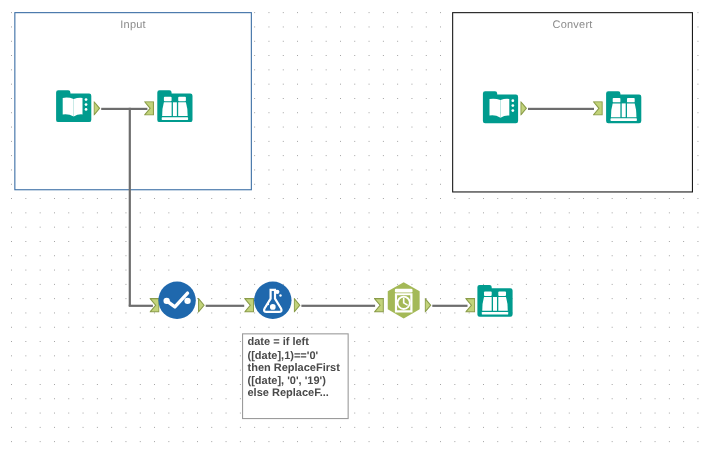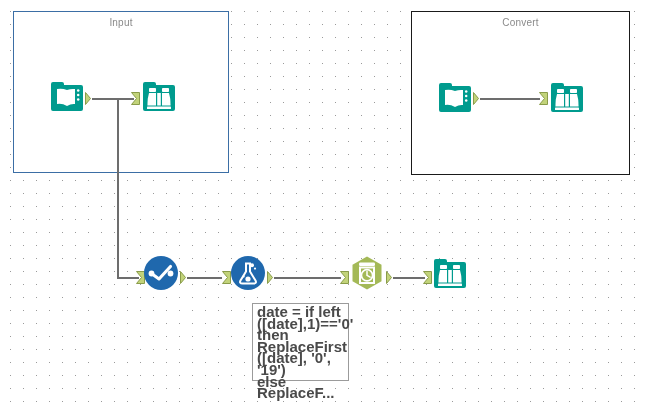--- a/index.html
+++ b/index.html
@@ -64,27 +64,26 @@
   }
   .anchor-out svg, .anchor-in svg { display:block; width: 9px; height: 13px; }
 
   
   .note {
     position: absolute;
     background: #ffffff;
     border: 1px solid #9b9b9b;
     box-sizing: border-box;
     padding: 2px 5px 3px 4px;
-    font-size: 15px;
+    font-size: 10px;
     line-height: 11.6px;
     color: #4a4a4a;
     font-weight: bold;
     white-space: pre-line;
     font-family: "Liberation Sans", sans-serif;
-    margin-left: 32px;
   }
 </style>
 </head>
 <body>
 
 <div id="canvas">
 
   <div class="container-box selected" style="left:13px; top:11px; width:216px; height:162px;">
     <div class="container-title">Input</div>
   </div>

